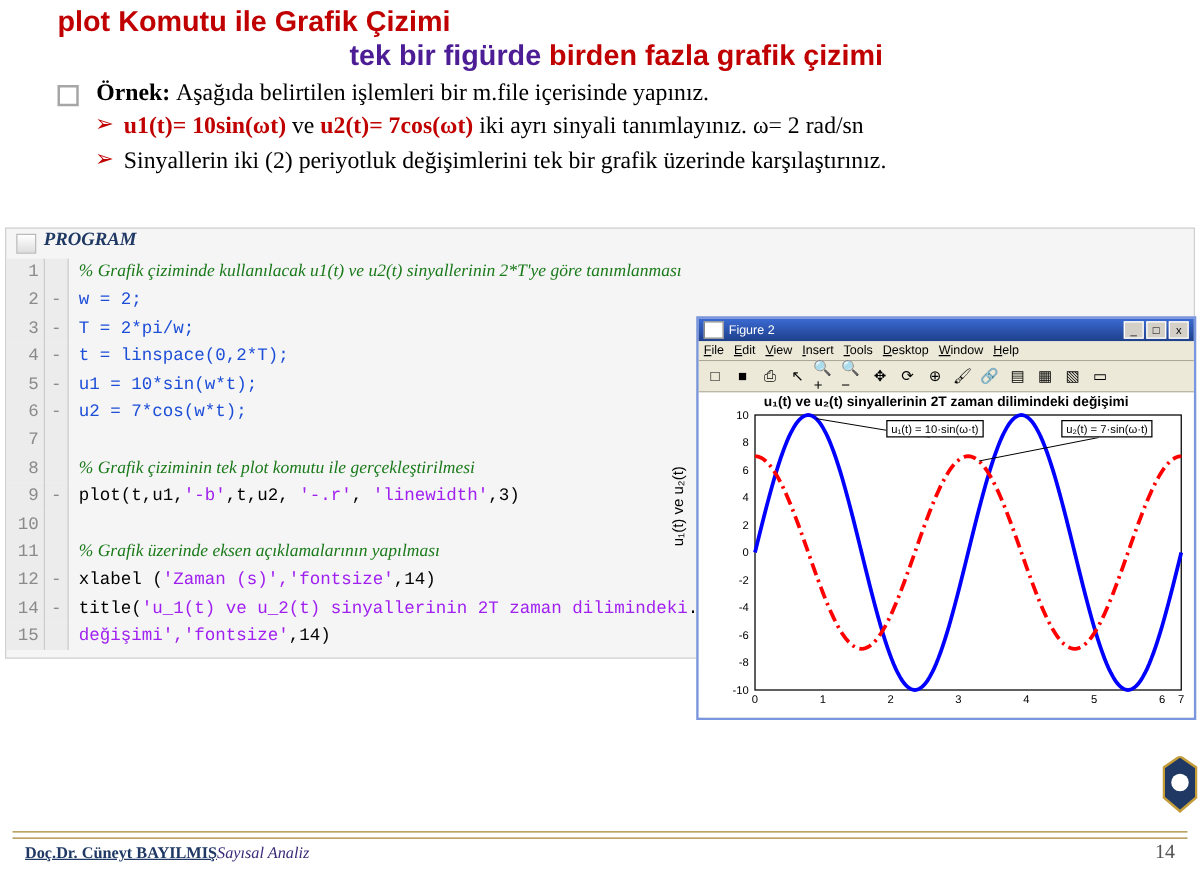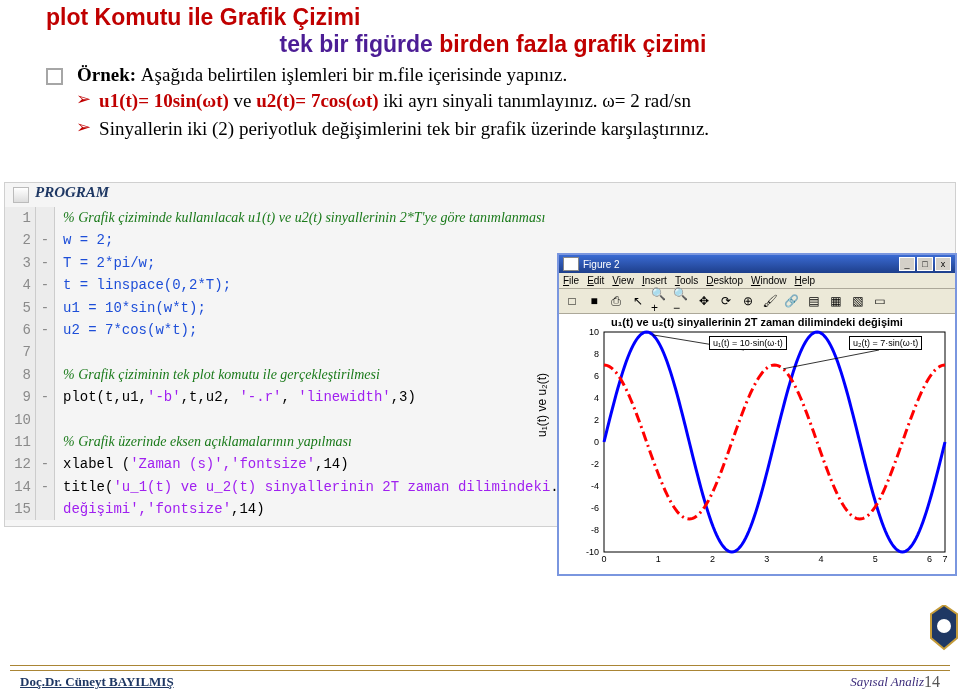--- a/index.html
+++ b/index.html
@@ -210,21 +210,21 @@
     position: absolute;
     left: 20px; right: 20px; bottom: 6px;
     display: flex; align-items: center;
     font-size: 13px;
     color: #1f3864;
     font-family: "Times New Roman", serif;
   }
   .footer .left { font-weight: bold; text-decoration: underline; }
   .footer .center {
     flex: 1;
-    text-align: right;
+    text-align: left;
     font-style: italic;
     font-family: "Monotype Corsiva","Comic Sans MS",cursive;
     color: #3b2b7a;
   }
   .footer .right { font-size: 16px; color:#555; }
   .hr {
     position:absolute; left: 10px; right: 10px; bottom: 26px;
     height: 4px;
     border-top: 1px solid #aa8535;
     border-bottom: 1px solid #aa8535;

